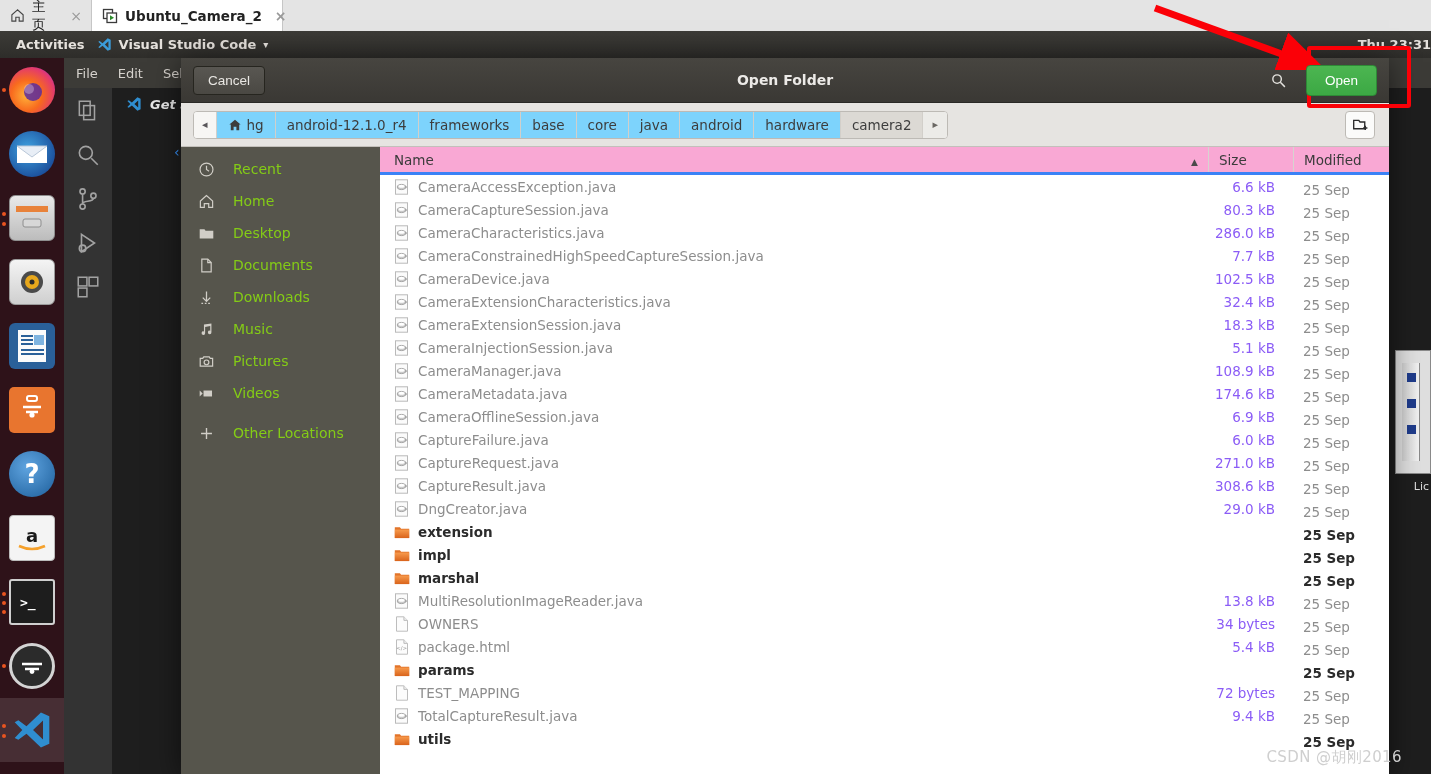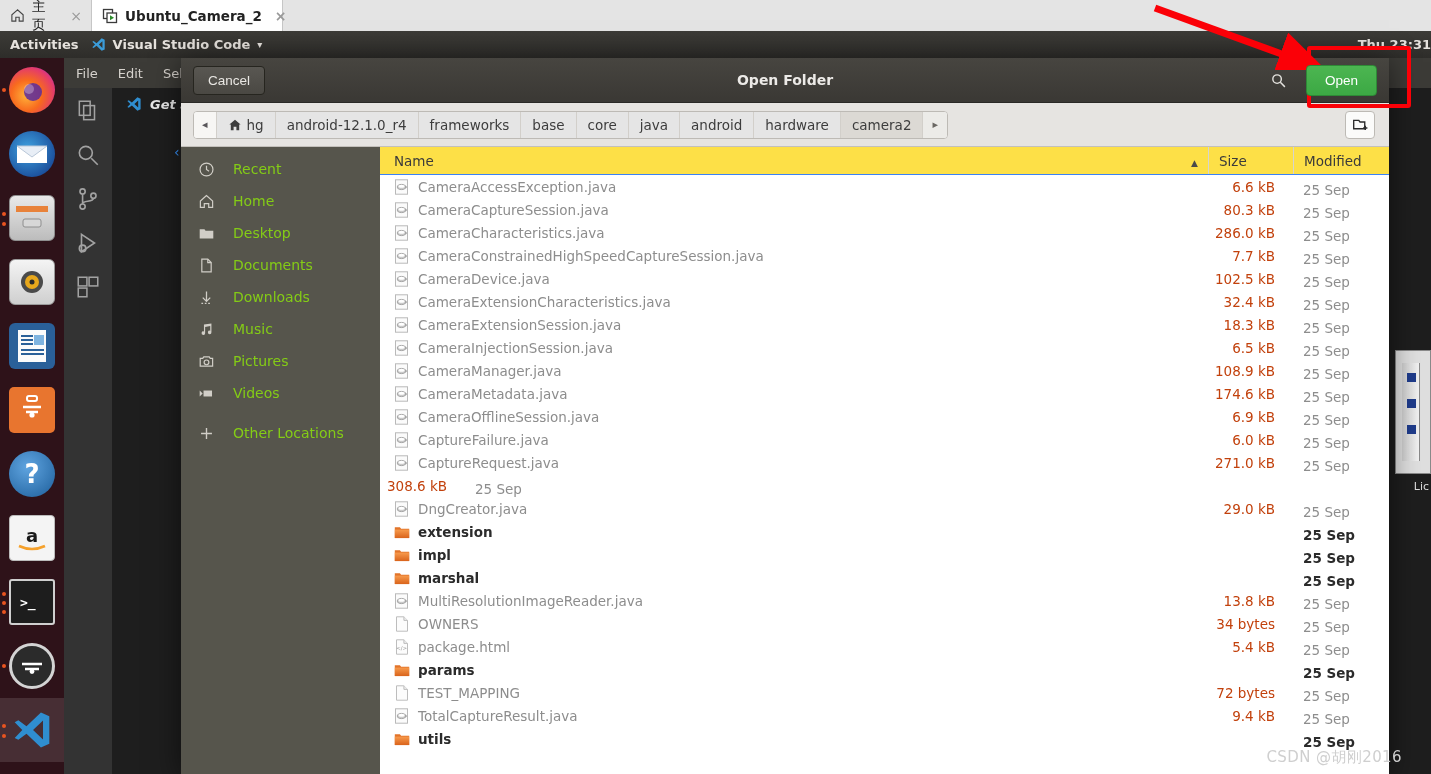--- a/index.html
+++ b/index.html
@@ -25,21 +25,21 @@
   .btab.inactive { background: #e4e4e4; }
   .btab.active { background: #ffffff; font-weight: bold; border-left:1px solid #c6c6c6; border-right:1px solid #c6c6c6;}
   .btab .tclose { color: #9a9a9a; font-size: 14px; margin-left: 6px; }
   .home-glyph { width: 15px; height: 15px; display:inline-block; }
 
   
   .top-panel {
     position: absolute; left: 0; top: 31px; width: 1431px; height: 27px;
     background: linear-gradient(to bottom,#3c3b37,#2e2d2a);
     color: #e6e2dd; font-size: 13px; font-weight: bold;
-    display: flex; align-items: center;
+    display: flex; align-items: center; padding-left: 6px;
   }
   .top-panel .activities { padding: 0 12px 0 10px; }
   .tp-app { display: flex; align-items: center; gap: 7px; }
   .tp-clock {
     position: absolute; left: 0; right: 0; text-align: right;
     font-weight: bold; pointer-events: none;
   }
 
   
   .dock {
@@ -127,21 +127,21 @@
     height: 44px; background: #e6e4e1; border-bottom: 1px solid #c3c0bb;
     display: flex; align-items: center; padding: 0 12px;
     position: relative;
   }
   .crumbs { display: flex; align-items: stretch; height: 28px;
             border: 1px solid #bdbab5; border-radius: 4px; overflow: hidden;
             background: #fdfdfd; }
   .crumb {
     display:flex; align-items:center; gap: 5px;
     padding: 0 11px; font-size: 13.5px; color: #3d3d3d;
-    border-right: 1px solid #d2cfca; background: #e5e5e5;
+    border-right: 1px solid #d2cfca; background: #7dd3fc;
   }
   .crumb:last-child { border-right: none; }
   .crumb.nav { padding: 0 8px; color: #59565a; background:#f7f6f4;}
   .crumb.current { background: #dcd9d4; }
   .crumb.more { padding: 0 9px; background: #ecebe8; color:#6a6763; }
   .btn-newfolder {
     position: absolute; right: 14px;
     width: 30px; height: 28px; border: 1px solid #bdbab5; border-radius: 4px;
     background: #fbfbfa; display:flex; align-items:center; justify-content:center;
   }
@@ -154,32 +154,32 @@
   .place {
     display: flex; align-items: center; gap: 18px;
     height: 32px; padding-left: 16px;
   }
   .place .pico { width: 18px; display:flex; justify-content:center; opacity:.92;}
   .place.spacer { height: 8px; }
 
   .filelist { flex: 1; background: #ffffff; display: flex; flex-direction: column; }
   .fl-head {
     display: flex; height: 28px; align-items: center;
-    border-bottom: 1px solid #3b82f6; background: #fde047;
+    border-bottom: 3px solid #3b82f6; background: #f9a8d4;
     font-size: 13.5px; color: #3b3b3b;
   }
   .fl-head .c-name { flex: 1; padding-left: 14px; position: relative; }
   .fl-head .sortarrow { position:absolute; right: 10px; top: 5px; }
   .fl-head .c-size { width: 85px; border-left:1px solid #d6d4d0; padding-left: 10px; height:100%; display:flex;align-items:center;}
   .fl-head .c-mod  { width: 96px; border-left:1px solid #d6d4d0; padding-left: 10px; height:100%; display:flex;align-items:center;}
   .fl-rows { flex: 1; overflow: hidden; }
   .frow { display: flex; height: 23px; align-items: center; font-size: 13.5px; }
   .frow .c-name { flex: 1; display:flex; align-items:center; gap: 8px; padding-left: 14px; color: #8d8d8d; }
   .frow.dir .c-name { color: #2b2b2b; font-weight: bold; }
-  .frow .c-size { width: 85px; text-align: right; padding-right: 18px; color: #c2410c; }
+  .frow .c-size { width: 85px; text-align: right; padding-right: 18px; color: #8b5cf6; }
   .frow .c-mod  { width: 96px; padding-left: 10px; color: #8d8d8d; margin-top: 6px; }
   .frow.dir .c-size, .frow.dir .c-mod { color: #2b2b2b; font-weight: bold; }
   .ficon { width: 16px; height: 16px; flex: none; }
 
   
   .anno-box {
     position: absolute; left: 1307px; top: 46px; width: 104px; height: 62px;
     border: 4px solid #fb0007; border-radius: 3px; pointer-events: none;
   }
   .anno-arrow { position: absolute; left: 1145px; top: 0px; width: 180px; height: 70px; pointer-events:none;}
@@ -657,21 +657,21 @@
                 <span style="display:inline-flex;">
                   <svg class="ficon" viewBox="0 0 16 16">
                     <rect x="1.5" y="0.8" width="12" height="14.4" fill="#fbfbfb" stroke="#b9b9b9"></rect>
                     <ellipse cx="7.5" cy="8" rx="4.2" ry="2.6" fill="#c9c9c9" stroke="#8e8e8e" stroke-width=".7"></ellipse>
                     <ellipse cx="7.5" cy="7.3" rx="3" ry="1.5" fill="#fff"></ellipse>
                     <path d="M11.6 7.2c1.4.2 1.4 1.6 0 1.8" fill="none" stroke="#8e8e8e" stroke-width=".7"></path>
                   </svg>
                 </span>
                 <span>CameraInjectionSession.java</span>
               </div>
-              <div class="c-size">6.5 kB</div>
+              <div class="c-size">5.1 kB</div>
               <div class="c-mod">25 Sep</div>
             </div>
             <div class="frow">
               <div class="c-name">
                 <span style="display:inline-flex;">
                   <svg class="ficon" viewBox="0 0 16 16">
                     <rect x="1.5" y="0.8" width="12" height="14.4" fill="#fbfbfb" stroke="#b9b9b9"></rect>
                     <ellipse cx="7.5" cy="8" rx="4.2" ry="2.6" fill="#c9c9c9" stroke="#8e8e8e" stroke-width=".7"></ellipse>
                     <ellipse cx="7.5" cy="7.3" rx="3" ry="1.5" fill="#fff"></ellipse>
                     <path d="M11.6 7.2c1.4.2 1.4 1.6 0 1.8" fill="none" stroke="#8e8e8e" stroke-width=".7"></path>
@@ -736,20 +736,31 @@
                     <ellipse cx="7.5" cy="7.3" rx="3" ry="1.5" fill="#fff"></ellipse>
                     <path d="M11.6 7.2c1.4.2 1.4 1.6 0 1.8" fill="none" stroke="#8e8e8e" stroke-width=".7"></path>
                   </svg>
                 </span>
                 <span>CaptureRequest.java</span>
               </div>
               <div class="c-size">271.0 kB</div>
               <div class="c-mod">25 Sep</div>
             </div>
             <div class="frow">
+              <div class="c-name">
+                <span style="display:inline-flex;">
+                  <svg class="ficon" viewBox="0 0 16 16">
+                    <rect x="1.5" y="0.8" width="12" height="14.4" fill="#fbfbfb" stroke="#b9b9b9"></rect>
+                    <ellipse cx="7.5" cy="8" rx="4.2" ry="2.6" fill="#c9c9c9" stroke="#8e8e8e" stroke-width=".7"></ellipse>
+                    <ellipse cx="7.5" cy="7.3" rx="3" ry="1.5" fill="#fff"></ellipse>
+                    <path d="M11.6 7.2c1.4.2 1.4 1.6 0 1.8" fill="none" stroke="#8e8e8e" stroke-width=".7"></path>
+                  </svg>
+                </span>
+                <span>CaptureResult.java</span>
+              </div>
               <div class="c-size">308.6 kB</div>
               <div class="c-mod">25 Sep</div>
             </div>
             <div class="frow">
               <div class="c-name">
                 <span style="display:inline-flex;">
                   <svg class="ficon" viewBox="0 0 16 16">
                     <rect x="1.5" y="0.8" width="12" height="14.4" fill="#fbfbfb" stroke="#b9b9b9"></rect>
                     <ellipse cx="7.5" cy="8" rx="4.2" ry="2.6" fill="#c9c9c9" stroke="#8e8e8e" stroke-width=".7"></ellipse>
                     <ellipse cx="7.5" cy="7.3" rx="3" ry="1.5" fill="#fff"></ellipse>

